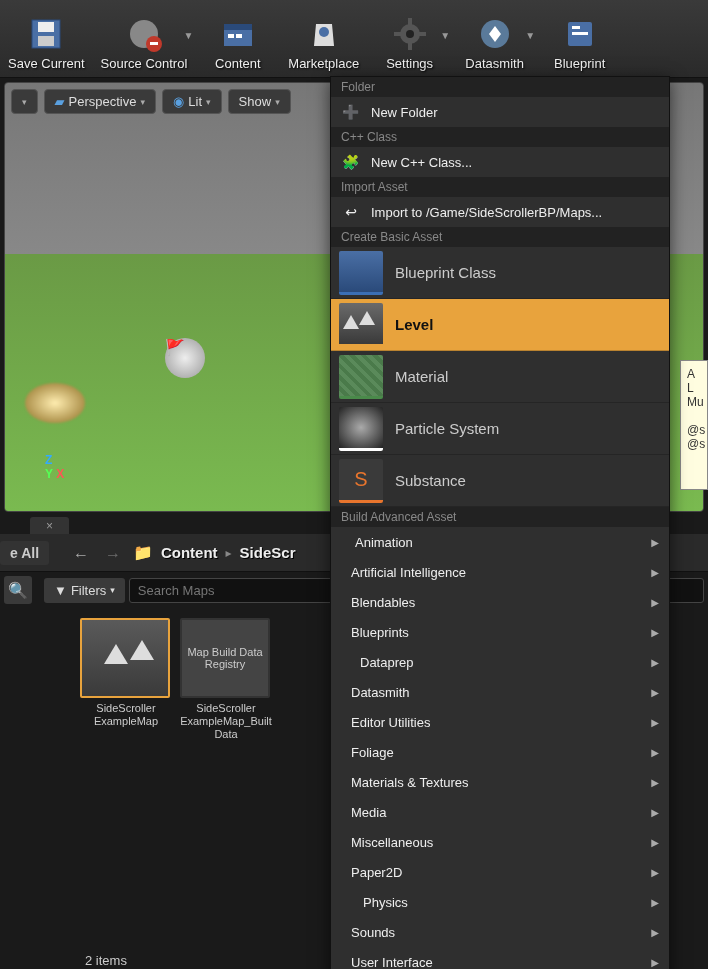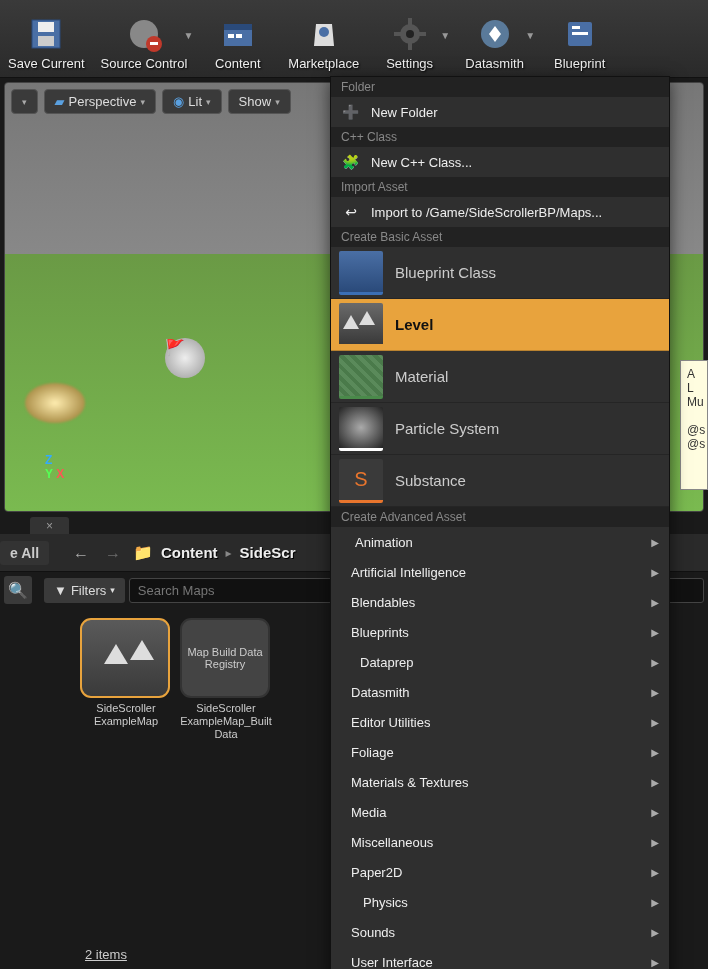--- a/index.html
+++ b/index.html
@@ -32,25 +32,25 @@
 
 
 .filter-row { display: flex; align-items: center; height: 36px; background: #1a1a1a; gap: 4px; padding: 4px; }
 .filters-btn { background: #3a3a3a; border-radius: 3px; padding: 5px 10px; font-size: 13px; color: #ddd; display: flex; align-items: center; gap: 4px; cursor: pointer; }
 .search-box { flex: 1; background: #111; border: 1px solid #444; border-radius: 3px; padding: 4px 8px; color: #888; font-size: 13px; }
 .search-ico-btn { background: #3a3a3a; border-radius: 3px; width: 28px; height: 28px; display: flex; align-items: center; justify-content: center; cursor: pointer; margin-right: 8px; }
 
 
 .asset-grid { display: flex; gap: 8px; padding: 10px 80px 10px 80px; }
 .asset-tile { width: 92px; text-align: center; cursor: pointer; }
-.asset-thumb { width: 90px; height: 80px; background: #444; border: 2px solid #333; border-radius: 11px; display: flex; align-items: center; justify-content: center; font-size: 11px; color: #ccc; text-align: center; padding: 4px; }
+.asset-thumb { width: 90px; height: 80px; background: #444; border: 2px solid #333; border-radius: 2px; display: flex; align-items: center; justify-content: center; font-size: 11px; color: #ccc; text-align: center; padding: 4px; }
 .asset-thumb.sel { border-color: #e8a33d; }
 .asset-thumb.lvl { background: linear-gradient(#5a5a5a, #3a3a3a); }
 .asset-name { font-size: 11px; color: #ccc; margin-top: 4px; line-height: 1.2; word-break: break-word; }
-.item-count { position: absolute; bottom: 6px; left: 85px; font-size: 13px; color: #ccc; text-decoration: underline; }
+.item-count { position: absolute; bottom: 0; left: 85px; font-size: 13px; color: #ccc; }
 
 
 .ctx-menu { position: absolute; left: 330px; top: 76px; width: 340px; background: #2f2f2f; border: 1px solid #111; box-shadow: 0 4px 16px rgba(0,0,0,0.6); z-index: 100; }
 .ctx-header { background: #222; padding: 3px 10px; font-size: 12px; color: #888; }
 .ctx-item { display: flex; align-items: center; padding: 4px 10px; font-size: 13px; color: #eee; cursor: pointer; height: 30px; }
 .ctx-item .mi-icon { width: 20px; height: 20px; margin-right: 10px; display: flex; align-items: center; justify-content: center; font-size: 14px; }
 .ctx-item .arrow { margin-left: auto; font-size: 10px; color: #aaa; }
 
 .ctx-big { display: flex; align-items: center; padding: 6px 8px; cursor: pointer; height: 52px; border-bottom: 1px solid rgba(0,0,0,0.2); }
 .ctx-big.hl { background: #e8a33d; color: #111; }
@@ -248,21 +248,21 @@
     <span class="label">Material</span>
     </div>
     <div class="ctx-big ">
     <div class="big-icon ps"></div>
     <span class="label">Particle System</span>
     </div>
     <div class="ctx-big ">
     <div class="big-icon sub">S</div>
     <span class="label">Substance</span>
     </div>
-    <div class="ctx-header">Create Advanced Asset</div>
+    <div class="ctx-header">Build Advanced Asset</div>
     <div class="ctx-item" style="padding-left:24px">Animation<span class="arrow">▶</span></div>
     <div class="ctx-item" style="padding-left:20px">Artificial Intelligence<span class="arrow">▶</span></div>
     <div class="ctx-item" style="padding-left:20px">Blendables<span class="arrow">▶</span></div>
     <div class="ctx-item" style="padding-left:20px">Blueprints<span class="arrow">▶</span></div>
     <div class="ctx-item" style="padding-left:29px">Dataprep<span class="arrow">▶</span></div>
     <div class="ctx-item" style="padding-left:20px">Datasmith<span class="arrow">▶</span></div>
     <div class="ctx-item" style="padding-left:20px">Editor Utilities<span class="arrow">▶</span></div>
     <div class="ctx-item" style="padding-left:20px">Foliage<span class="arrow">▶</span></div>
     <div class="ctx-item" style="padding-left:20px">Materials &amp; Textures<span class="arrow">▶</span></div>
     <div class="ctx-item" style="padding-left:20px">Media<span class="arrow">▶</span></div>

